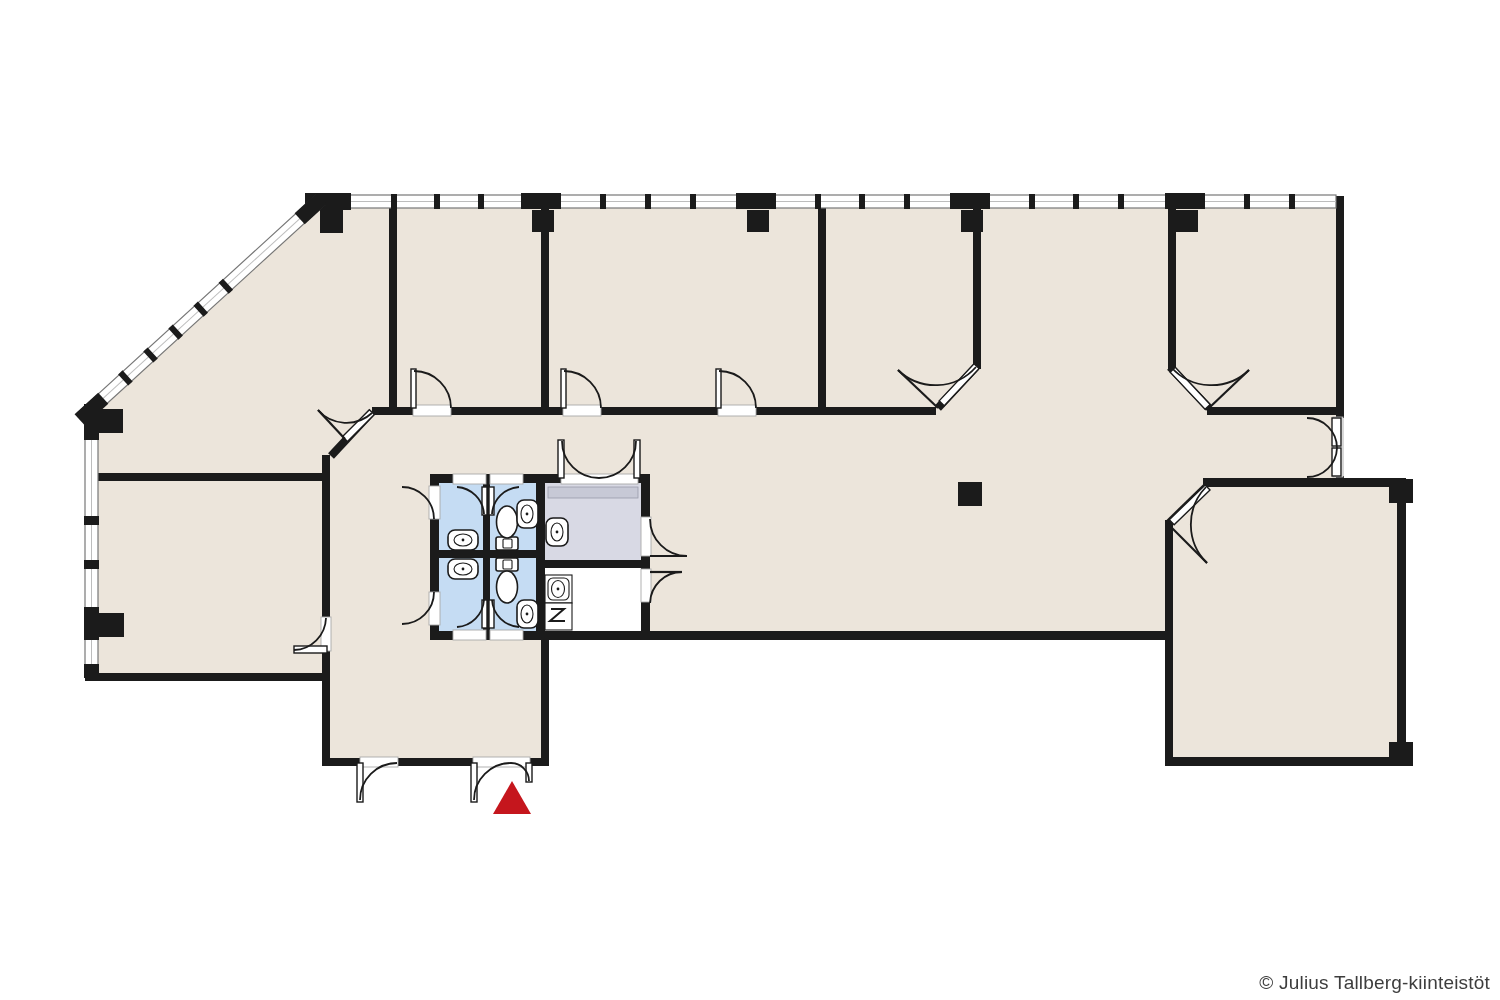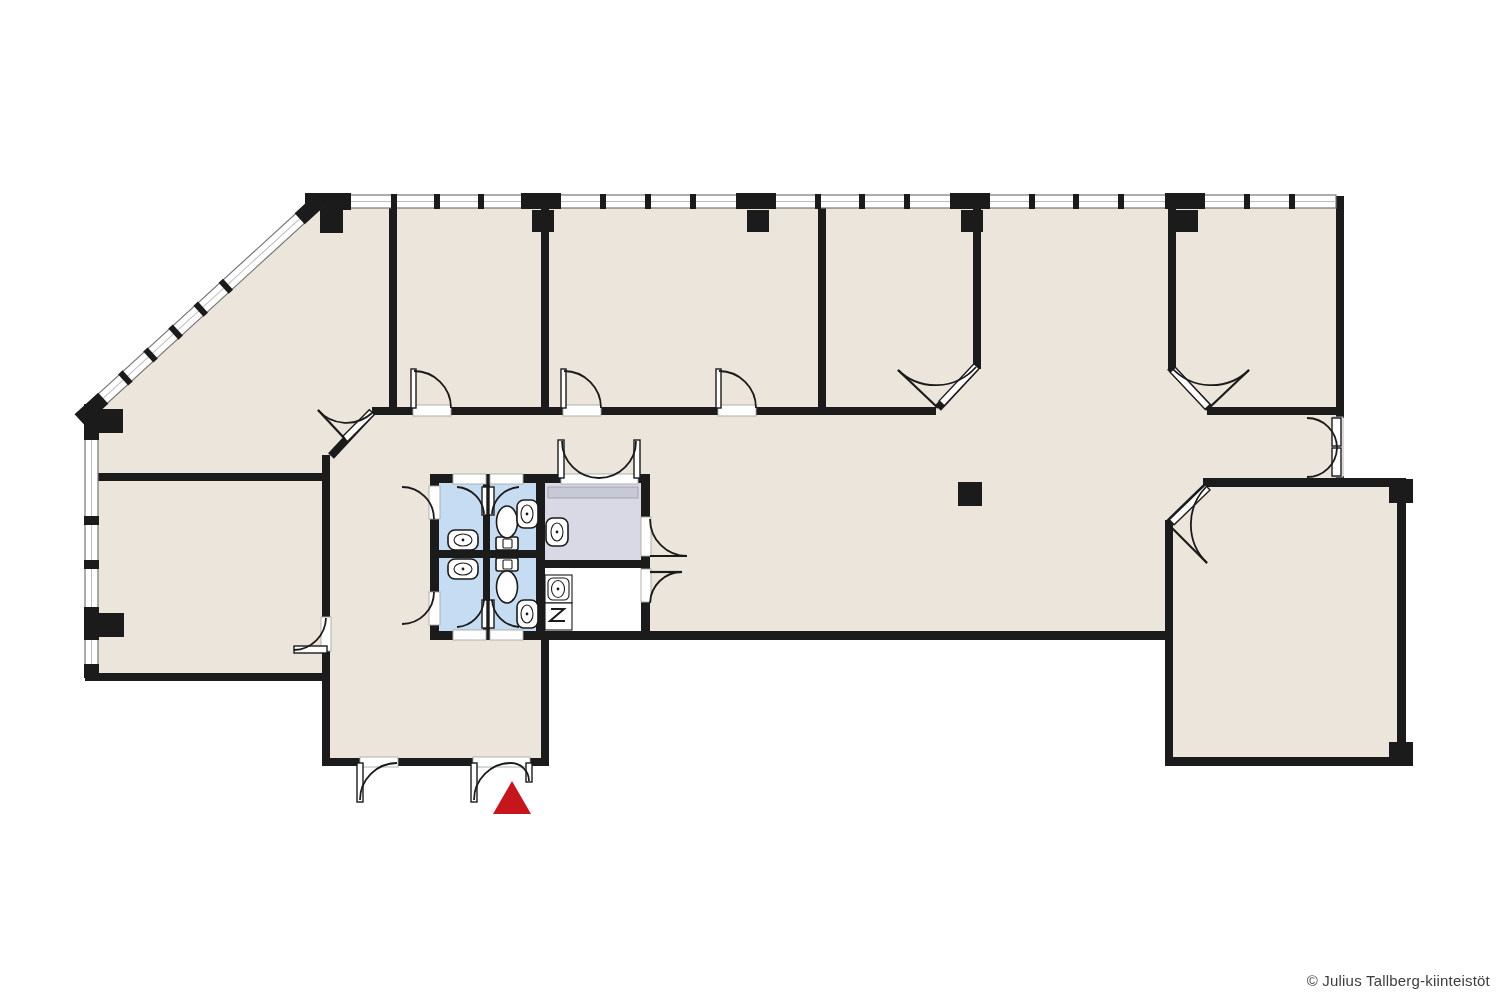--- a/index.html
+++ b/index.html
@@ -18,21 +18,21 @@
   .tick{fill:var(--wall,#1b1b1b);}
   .thr{fill:#ffffff;stroke:#a9a9a9;stroke-width:0.9;}
   .leaf{fill:#ffffff;stroke:var(--wall,#1b1b1b);stroke-width:1.4;}
   .arc{fill:none;stroke:var(--wall,#1b1b1b);stroke-width:1.8;}
   .radius{fill:none;stroke:var(--wall,#1b1b1b);stroke-width:2.2;}
   .fix{fill:#ffffff;stroke:var(--wall,#1b1b1b);stroke-width:1.6;}
   .fixthin{fill:#ffffff;stroke:var(--wall,#1b1b1b);stroke-width:1.1;}
   .dot{fill:var(--wall,#1b1b1b);}
   .zig{fill:none;stroke:var(--wall,#1b1b1b);stroke-width:2;stroke-linejoin:miter;}
   .tri{fill:var(--entrance-red,#c5161d);}
-  #copyright{position:absolute;right:10px;top:972px;font-size:15px;font-weight:500;
+  #copyright{position:absolute;right:10px;top:972px;font-size:19px;font-weight:500;
              color:var(--copyright-text,#3d3d3d);letter-spacing:0.2px;}
 </style>
 </head>
 <body>
 
 <div id="stage">
 <svg width="1500" height="1000" viewBox="0 0 1500 1000">
 
   <g>
     <polygon class="floor" points="318,197 1336,197 1336,480 1406,480 1406,766 1165,766 1165,640 549,640 549,766 329,766 329,681 85,681 85,410"></polygon>

